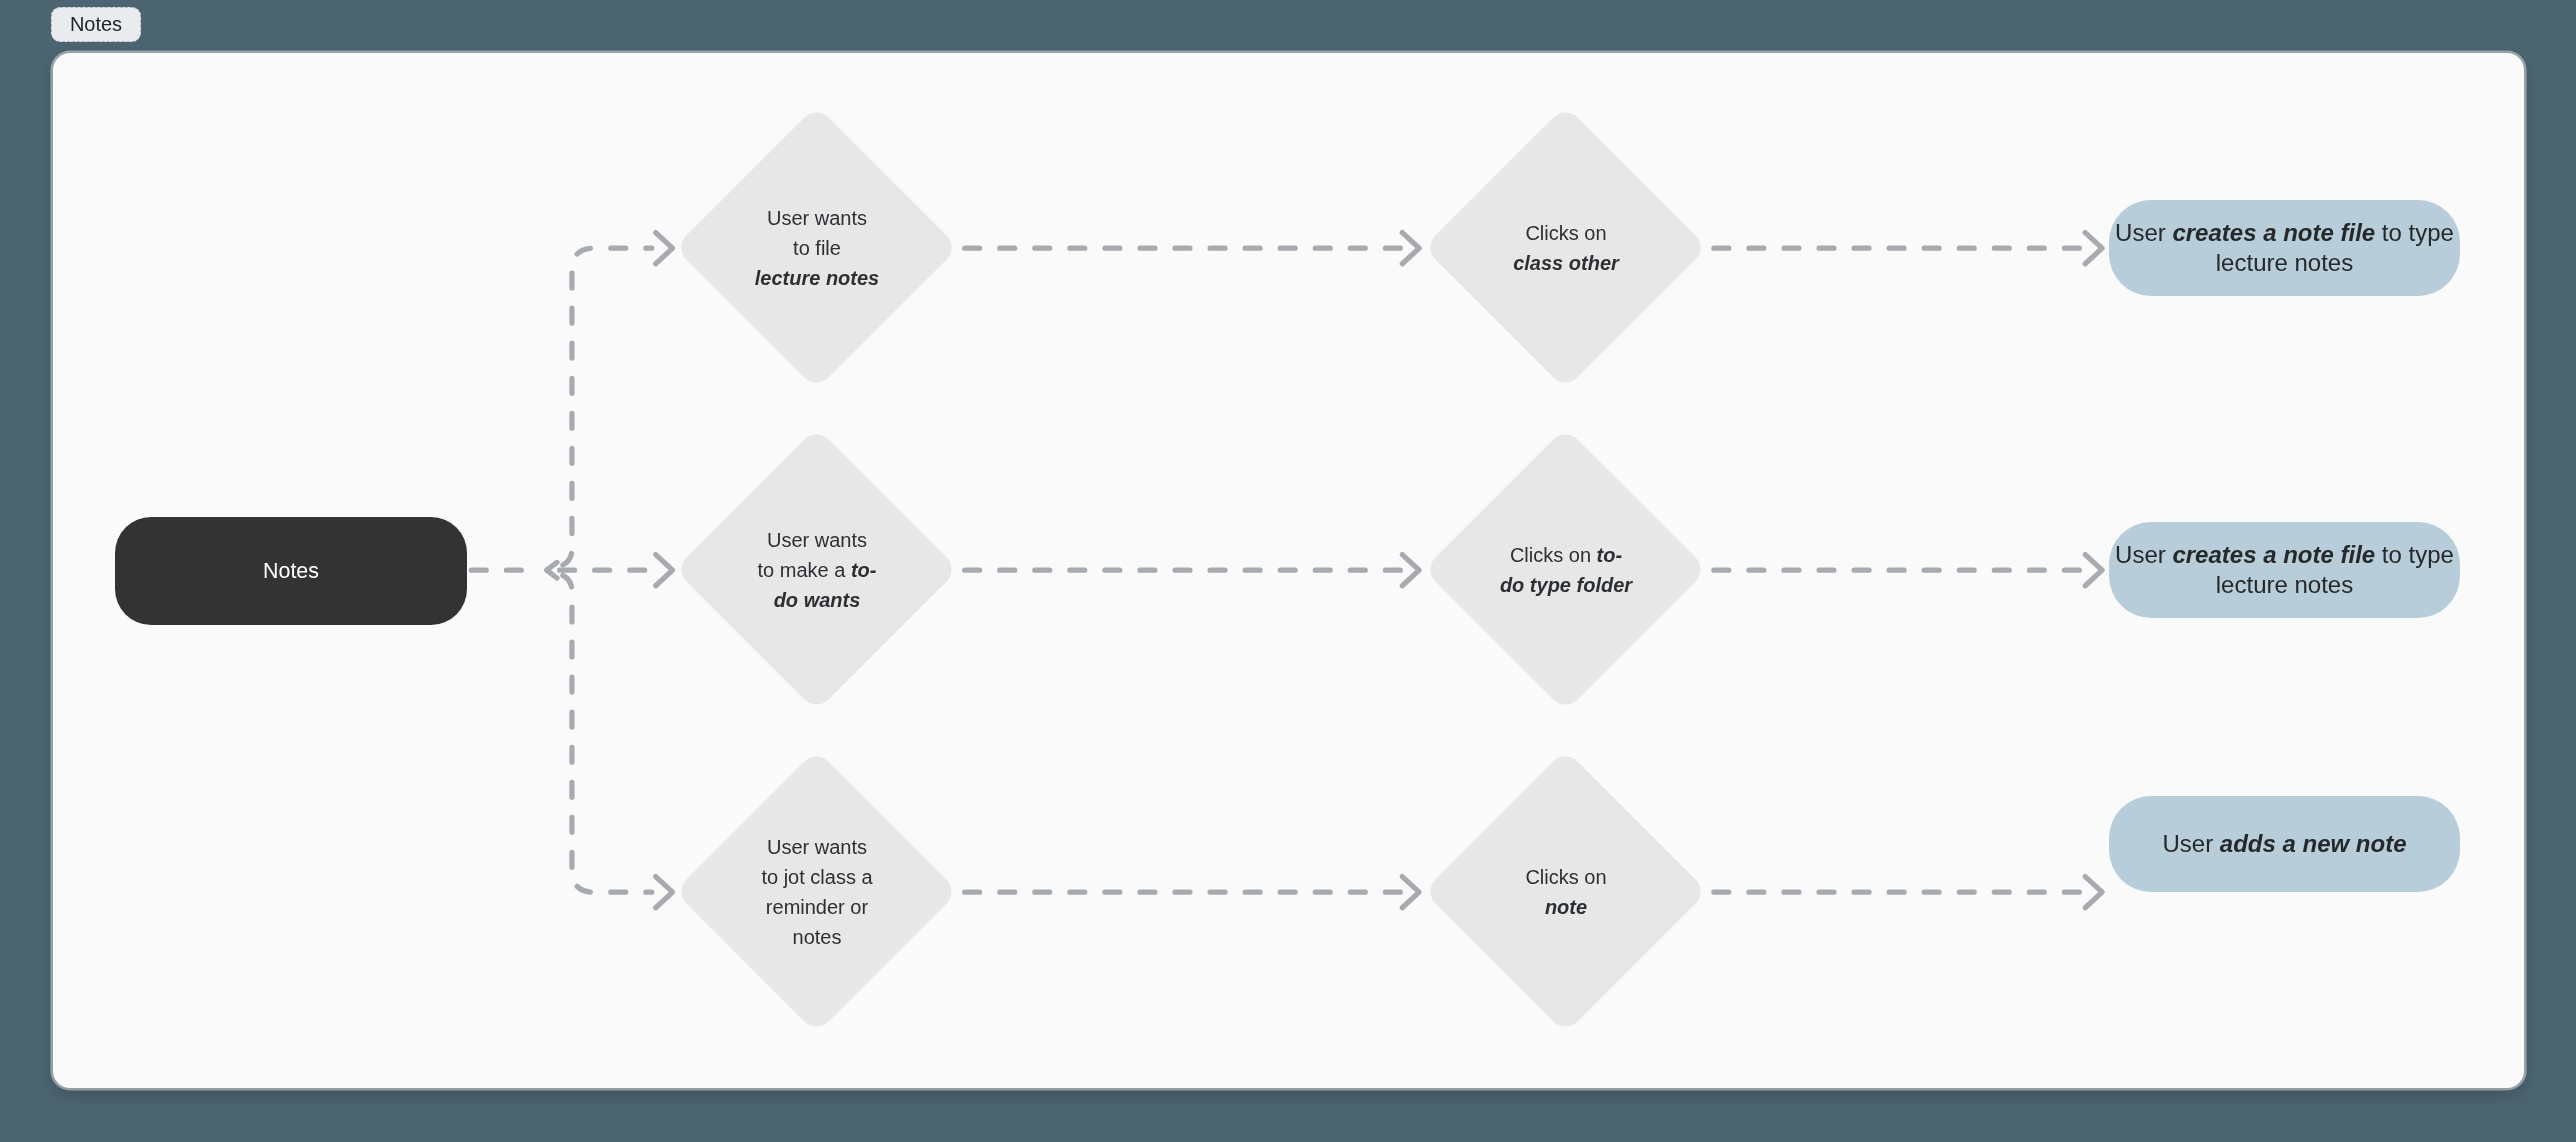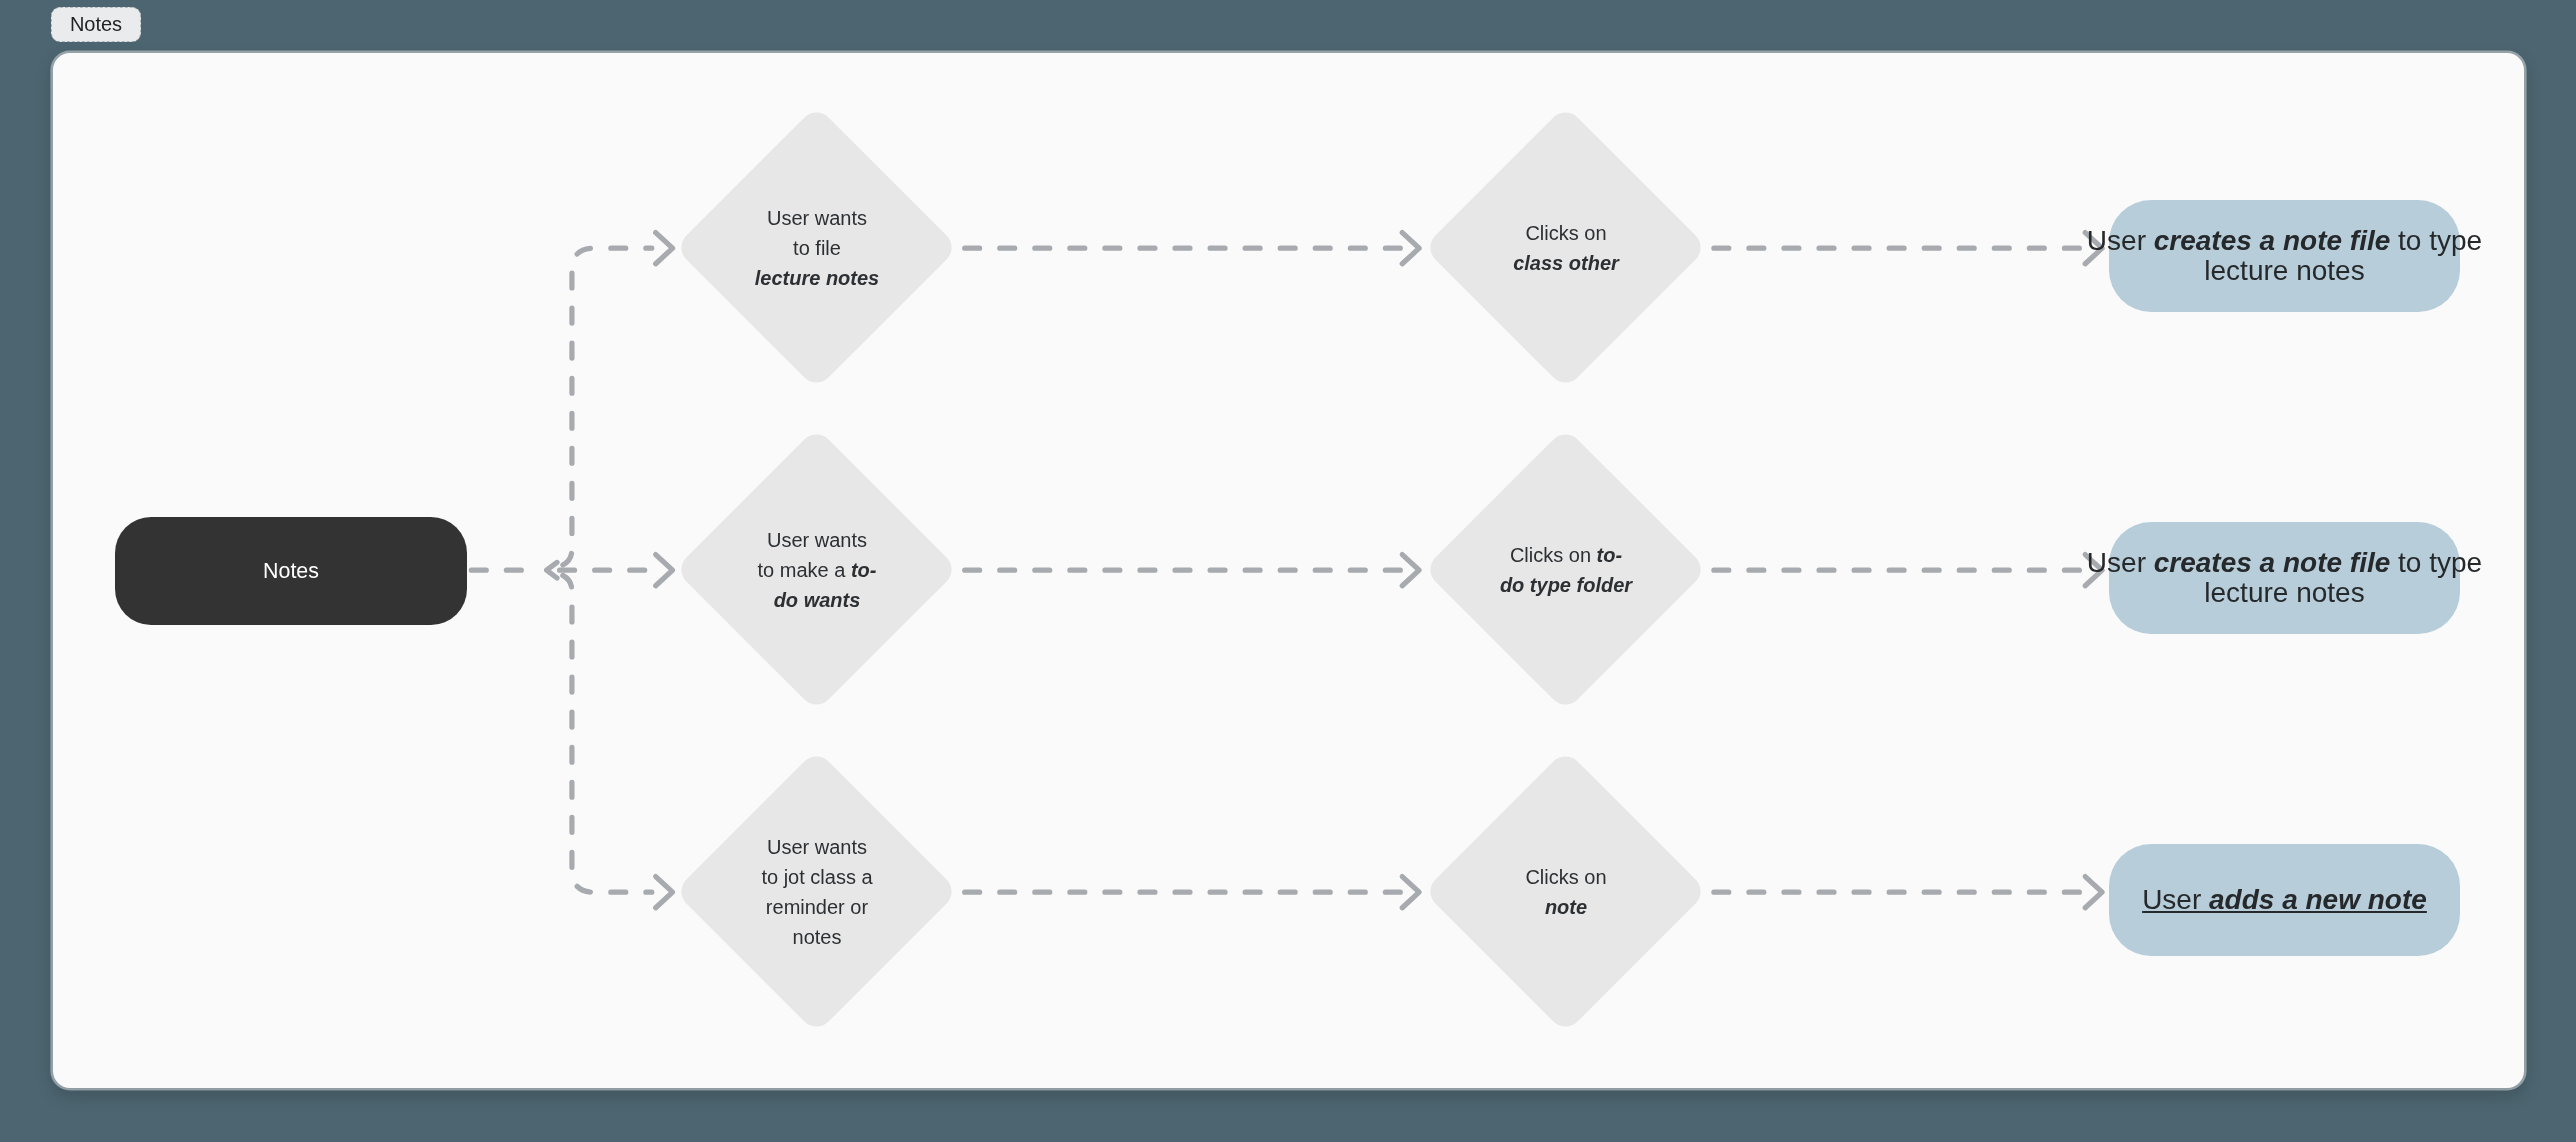--- a/index.html
+++ b/index.html
@@ -39,24 +39,24 @@
   }
   .diamond{
     position:absolute;width:201px;height:201px;background:var(--shape-gray);
     border-radius:17px;transform:rotate(45deg);
   }
   .shape-label{
     position:absolute;display:flex;flex-direction:column;align-items:center;justify-content:center;
     text-align:center;font-size:20px;line-height:30px;color:var(--ink);white-space:nowrap;
   }
   .pill{
-    position:absolute;left:2109px;width:351px;height:112px;border-radius:42px;
+    position:absolute;left:2109px;width:351px;height:96px;border-radius:42px;
     background:var(--shape-blue);
     display:flex;flex-direction:column;align-items:center;justify-content:center;
-    text-align:center;font-size:28px;line-height:30px;color:#26292b;white-space:nowrap;
+    text-align:center;font-size:24px;line-height:30px;color:#26292b;white-space:nowrap;
   }
   .em{font-weight:700;font-style:italic;}
 </style>
 </head>
 <body>
 
 <div class="stage">
 
   <div class="section-tab">
     <span>Notes</span>
@@ -136,18 +136,18 @@
       <div><span>User wants</span></div>
       <div><span>to jot class a</span></div>
       <div><span>reminder or</span></div>
       <div><span>notes</span></div>
     </div>
   <div class="diamond" style="left:1465px;top:791px;"></div>
   <div class="shape-label" style="left:1436px;top:814px;width:260px;height:156px;">
       <div><span>Clicks on</span></div>
       <div><span class="em">note</span></div>
     </div>
-  <div class="pill" style="top:844px;text-decoration:underline;">
+  <div class="pill" style="top:796px;">
       <div><span>User </span><span class="em">adds a new note</span></div>
     </div>
 
 </div>
 
 
 </body></html>

